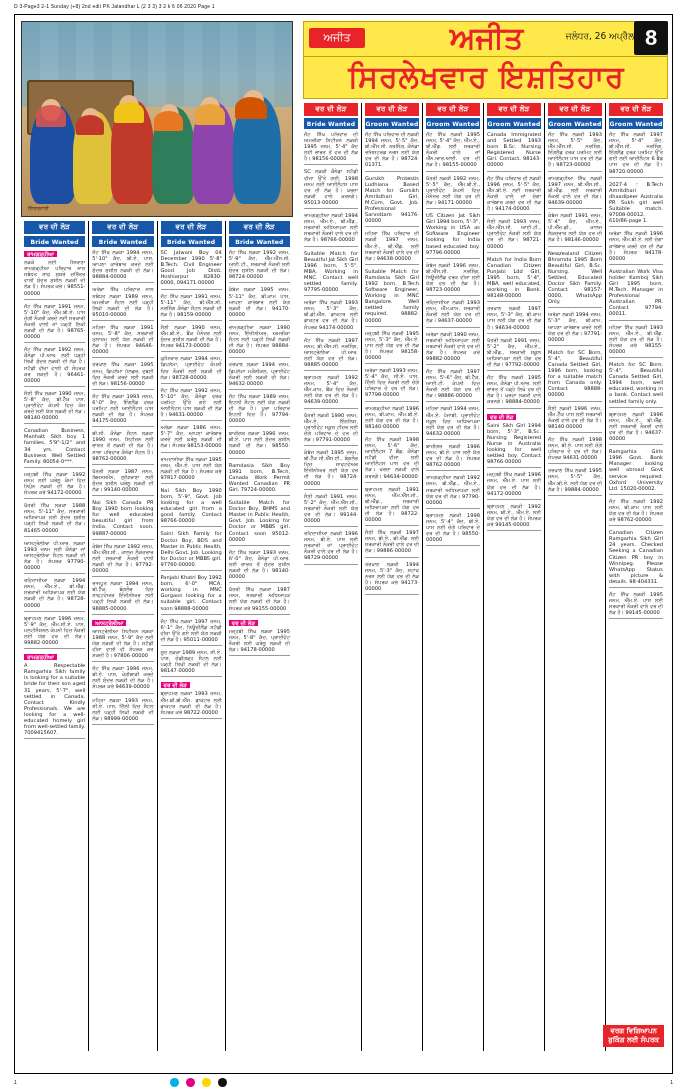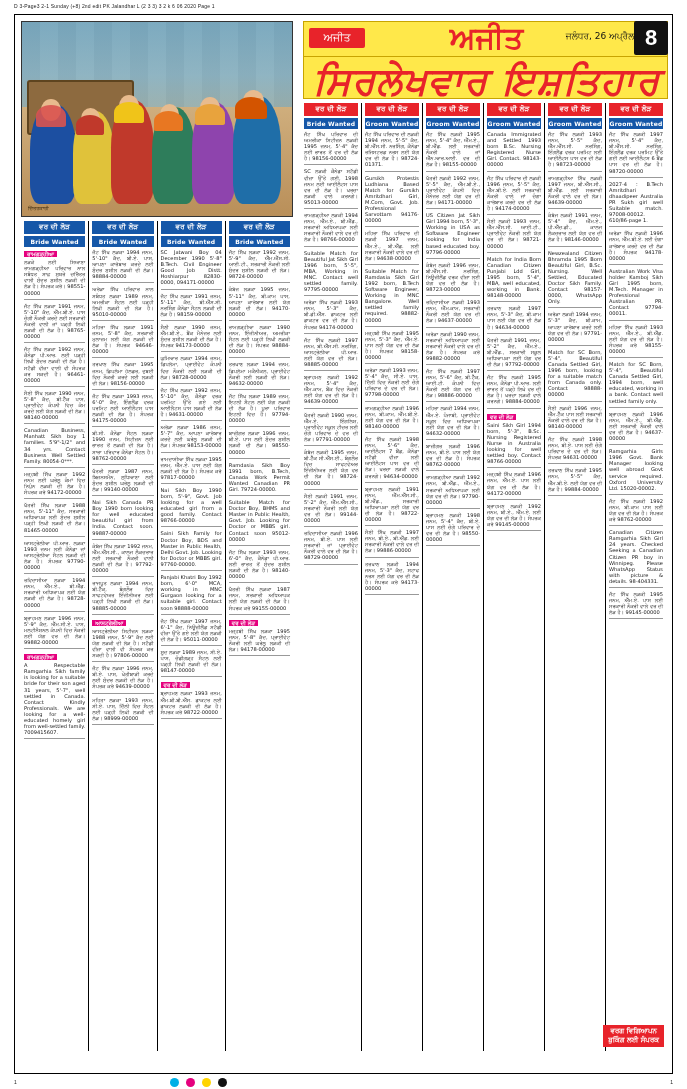--- a/index.html
+++ b/index.html
@@ -49,23 +49,22 @@
   .mh-date{
     position:absolute;right:8px;top:10px;font-size:9px;color:#111;
     font-family:"DejaVu Sans",sans-serif;
   }
   .mh-title-band{
     position:absolute;left:0;top:36px;width:365px;height:42px;
     background:#ffe84a;border:1px solid #c8a400;border-top:none;box-sizing:border-box;
   }
   .mh-title{
     position:absolute;left:0;top:2px;width:365px;text-align:center;
-    font-size:38px;font-weight:bold;color:#e8232a;letter-spacing:1px;
+    font-size:30px;font-weight:bold;color:#e8232a;letter-spacing:1px;
     font-family:"DejaVu Sans",sans-serif;
-    font-style:italic;
   }
   .pageno{
     position:absolute;right:4px;top:6px;width:34px;height:34px;background:#111;color:#fff;
     font-size:22px;font-weight:bold;text-align:center;line-height:34px;border-radius:2px;
   }
   
   .photo{
     position:absolute;left:6px;top:6px;width:272px;height:196px;
     border:1px solid #333;box-sizing:border-box;overflow:hidden;
     background:#d9b98a;

